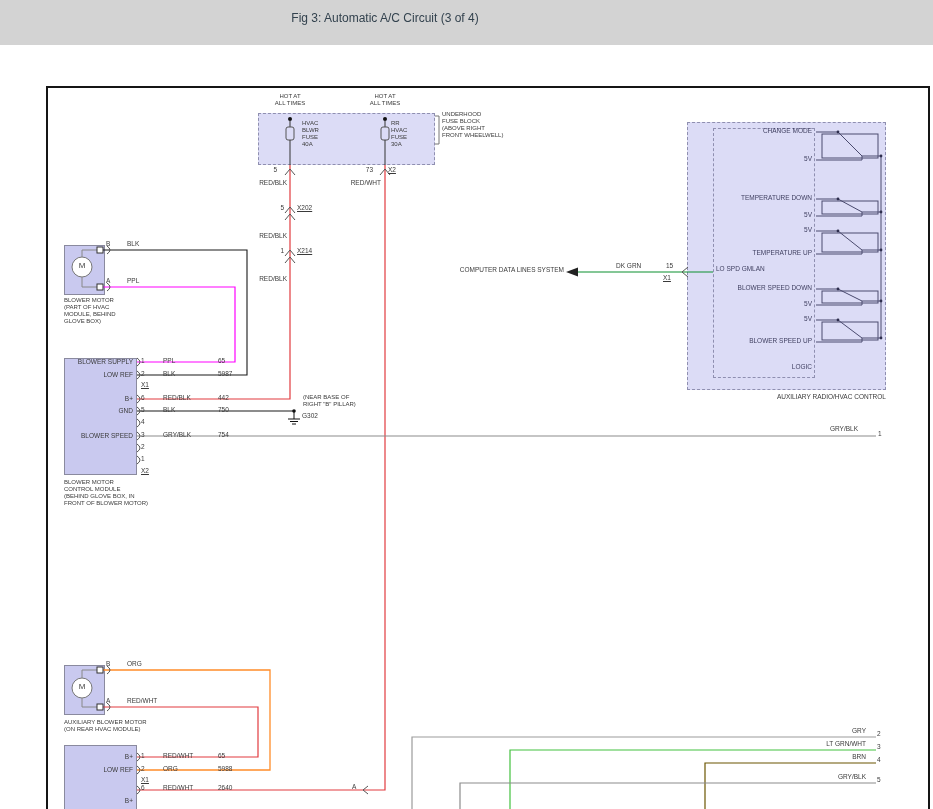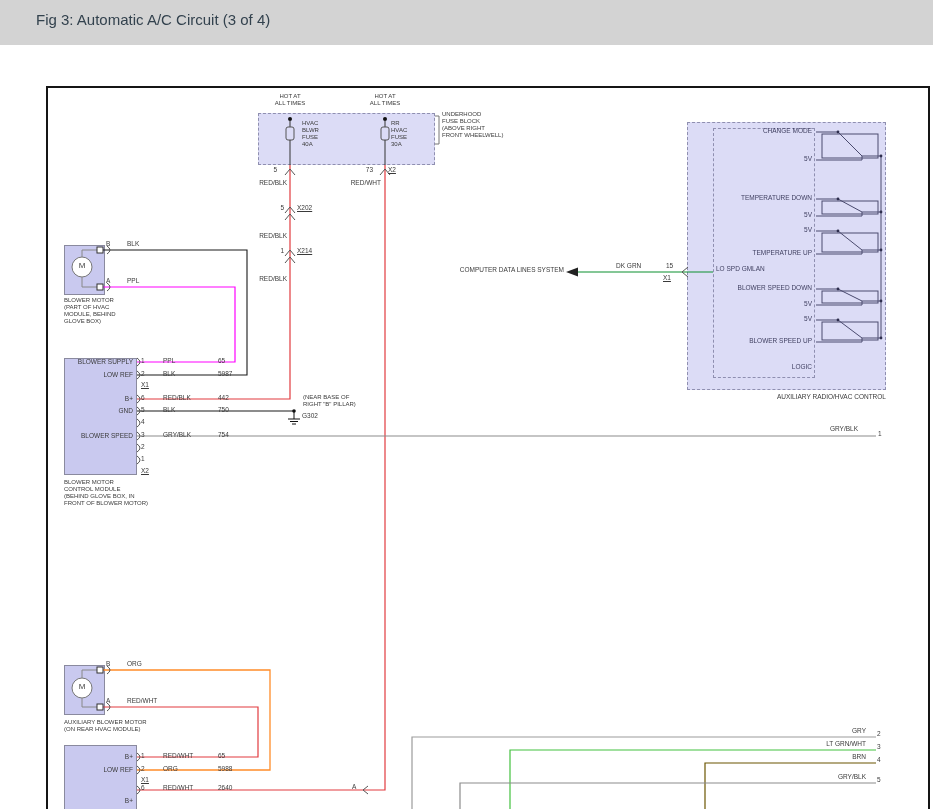--- a/index.html
+++ b/index.html
@@ -1,20 +1,20 @@
 <!DOCTYPE html>
 <html><head>
 <meta charset="utf-8">
 <style>
   html,body{margin:0;padding:0;background:#fff;}
   #stage{position:relative;width:933px;height:809px;background:#fff;overflow:hidden;
          font-family:"Liberation Sans",sans-serif;}
   .header{position:absolute;left:0;top:0;width:933px;height:45px;background:#d3d3d3;}
-  .title{position:absolute;left:0;top:11px;width:770px;text-align:left;
-         font-size:15px;color:#33424e;padding-left:36px;}
+  .title{position:absolute;left:0;top:11px;width:770px;text-align:center;
+         font-size:12px;color:#33424e;}
   .frame{position:absolute;left:46px;top:86px;width:884px;height:740px;
          border:2px solid #151515;box-sizing:border-box;}
   .box{position:absolute;background:#c9c9ef;border:1px solid #8a8a9e;box-sizing:border-box;}
   .dbox{position:absolute;background:#dcdcf6;border:1px dashed #8f8fb0;box-sizing:border-box;}
   .dbox2{position:absolute;background:transparent;border:1px dashed #8f8fb0;box-sizing:border-box;}
   .t{position:absolute;font-size:6.5px;line-height:7.6px;color:#3a3a3a;white-space:pre-line;}
   .s{font-size:6px;line-height:7px;}
   .r{text-align:right;}
   .c{text-align:center;}
   .u{text-decoration:underline;}

